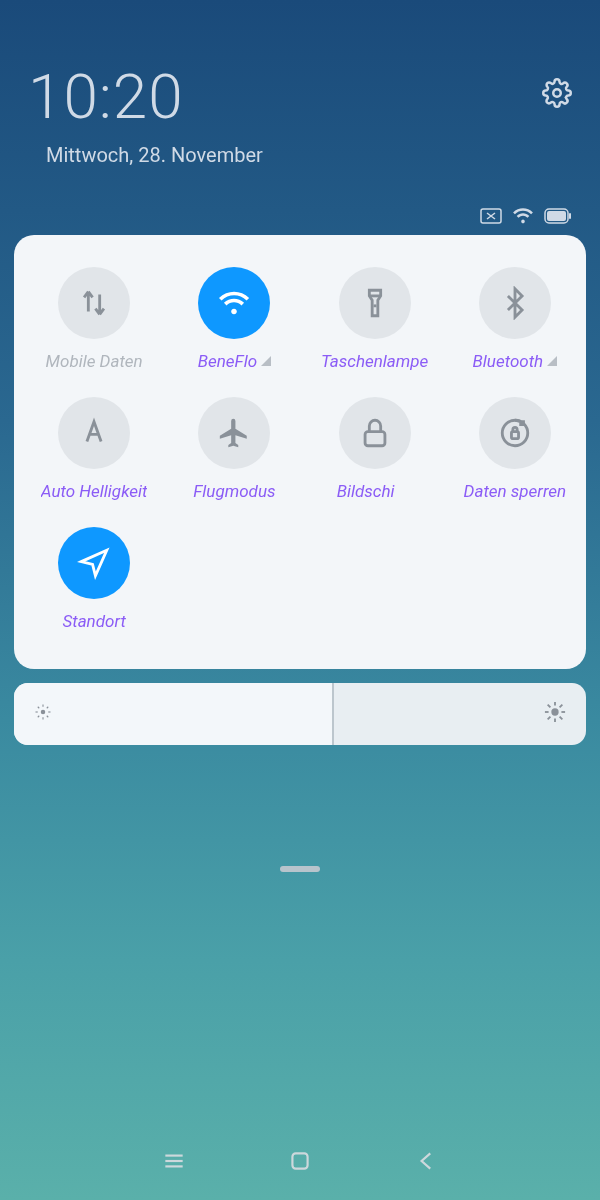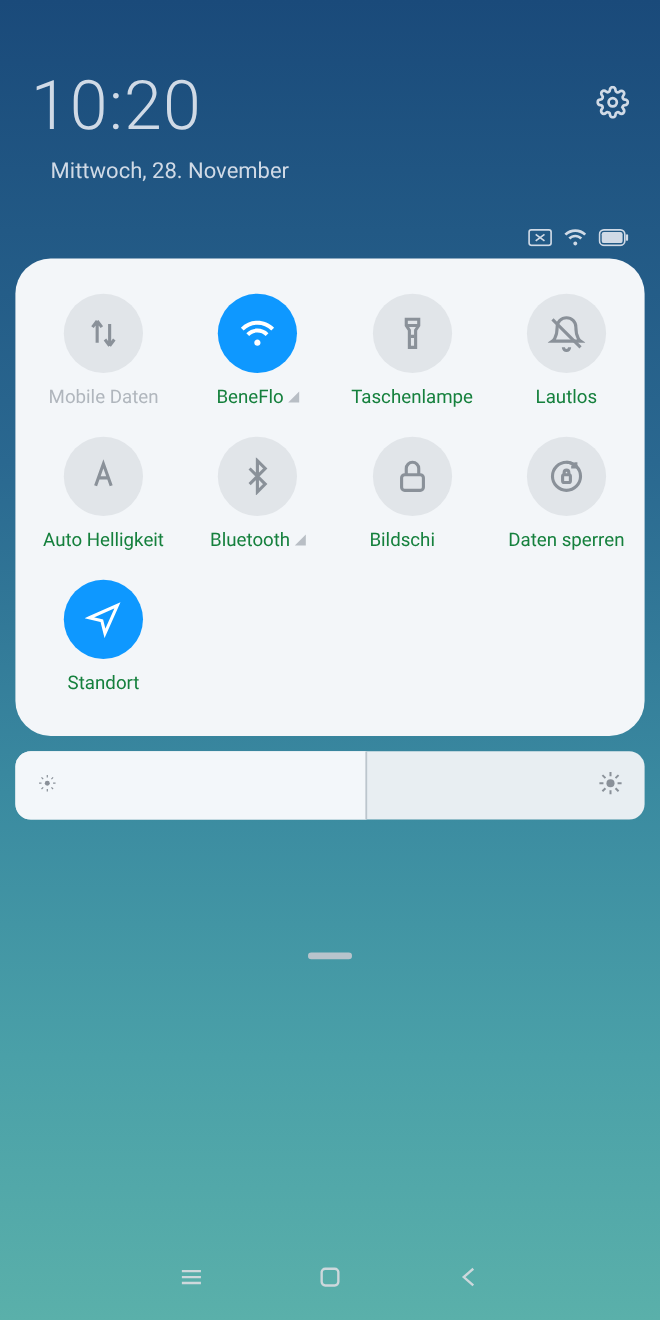--- a/index.html
+++ b/index.html
@@ -15,22 +15,23 @@
     align-items: center;
     color: #d0dae6;
   }
   .time { font-size: 62px; font-weight: 300; letter-spacing: 1px; }
   .date { font-size: 20px; color: #d0dae6; margin-top: 2px; padding-left: 30px; margin-left: 16px;}
   .status-row { display: flex; align-items: center; gap: 10px; margin-top: 40px; justify-content: flex-end; padding-right: 28px;}
   .gear { position: absolute; top: 78px; right: 28px; }
   .panel {
     margin: 10px 14px 0 14px;
     background: #f3f6f9;
-    border-radius: 32px;
+    border-radius: 20px;
     padding: 24px 1px 20px 10px;
+    font-style: italic;
   }
   .grid { display: grid; grid-template-columns: repeat(4, 1fr); gap: 0; }
   .tile {
     display: flex;
     flex-direction: column;
     align-items: center;
     padding: 8px 0 18px 0;
   }
   .circle {
     width: 72px; height: 72px;
@@ -38,21 +39,21 @@
     background: #e1e5e9;
     display: flex;
     align-items: center;
     justify-content: center;
     margin-bottom: 12px;
   }
   .circle.active { background: #0e98ff; }
   .circle svg { width: 34px; height: 34px; }
   .tile-label {
     font-size: 17px;
-    color: #15803d;
+    color: #8b5cf6;
     text-align: center;
     white-space: nowrap;
     max-width: 130px;
     overflow: hidden;
   }
   .tile-label.dim { color: #b0b6bd; }
   .label-row { display:flex; align-items:center; gap:4px; justify-content:center;}
   .mini-tri { width:0;height:0;border-left:10px solid transparent;border-bottom:10px solid #b8bec5; }
   .brightness {
     margin: 14px 14px 0 14px;
@@ -155,48 +156,46 @@
             <line x1="8" y1="7" x2="16" y2="7"></line>
           </svg>
         </div>
         <div class="label-row">
           <div class="tile-label">Taschenlampe</div>
         </div>
       </div>
       <div class="tile">
         <div class="circle">
           <svg viewBox="0 0 24 24" fill="none" stroke="#8a9199" stroke-width="2">
-            <path d="M18 8a6 6 0 0 0-12 0c0 7-3 9-3 9h18s-3-2-3-9"></path>
-            <path d="M10 21a2 2 0 0 0 4 0"></path>
-            <line x1="3" y1="3" x2="21" y2="21"></line>
-          </svg>
-        </div>
-        <div class="label-row">
-          <div class="tile-label">Lautlos</div>
-        </div>
-      </div>
-      <div class="tile">
-        <div class="circle">
-          <svg viewBox="0 0 24 24" fill="none" stroke="#8a9199" stroke-width="2">
-            <path d="M7 18 L12 4 L17 18 M9 13 H15"></path>
-          </svg>
-        </div>
-        <div class="label-row">
-          <div class="tile-label">Auto Helligkeit</div>
-        </div>
-      </div>
-      <div class="tile">
-        <div class="circle">
-          <svg viewBox="0 0 24 24" fill="none" stroke="#8a9199" stroke-width="2">
             <path d="M7 7 L17 17 L12 22 L12 2 L17 7 L7 17"></path>
           </svg>
         </div>
         <div class="label-row">
           <div class="tile-label">Bluetooth</div>
           <div class="mini-tri"></div>
+        </div>
+      </div>
+      <div class="tile">
+        <div class="circle">
+          <svg viewBox="0 0 24 24" fill="none" stroke="#8a9199" stroke-width="2">
+            <path d="M7 18 L12 4 L17 18 M9 13 H15"></path>
+          </svg>
+        </div>
+        <div class="label-row">
+          <div class="tile-label">Auto Helligkeit</div>
+        </div>
+      </div>
+      <div class="tile">
+        <div class="circle">
+          <svg viewBox="0 0 24 24" fill="#8a9199">
+            <path d="M21 16v-2l-8-5V3.5a1.5 1.5 0 0 0-3 0V9l-8 5v2l8-2.5V19l-2 1.5V22l3.5-1 3.5 1v-1.5L13 19v-5.5z"></path>
+          </svg>
+        </div>
+        <div class="label-row">
+          <div class="tile-label">Flugmodus</div>
         </div>
       </div>
       <div class="tile">
         <div class="circle">
           <svg viewBox="0 0 24 24" fill="none" stroke="#8a9199" stroke-width="2">
             <rect x="5" y="11" width="14" height="10" rx="2"></rect>
             <path d="M8 11 V7 a4 4 0 0 1 8 0 v4"></path>
           </svg>
         </div>
         <div class="label-row" style="justify-content: flex-start; padding-right: 18px;">

